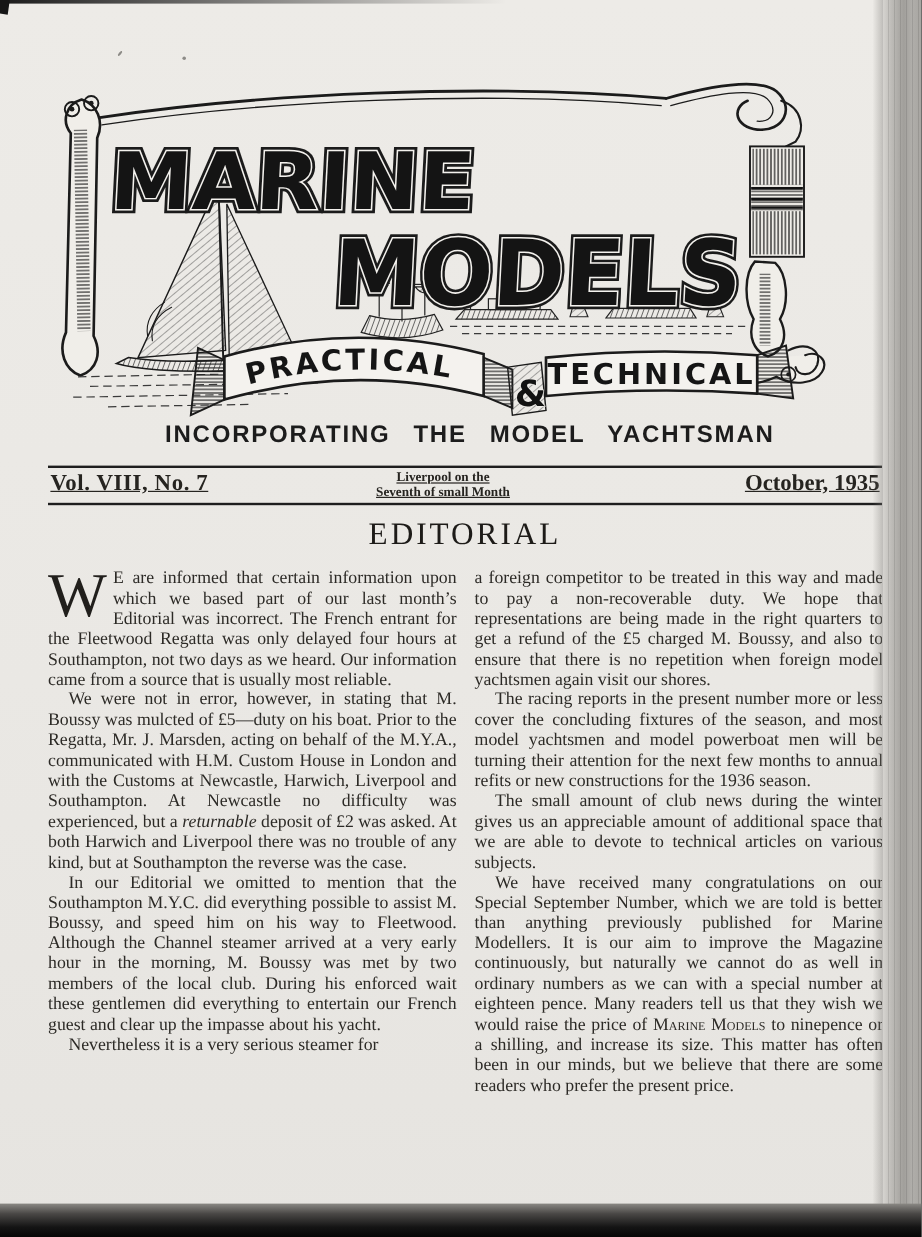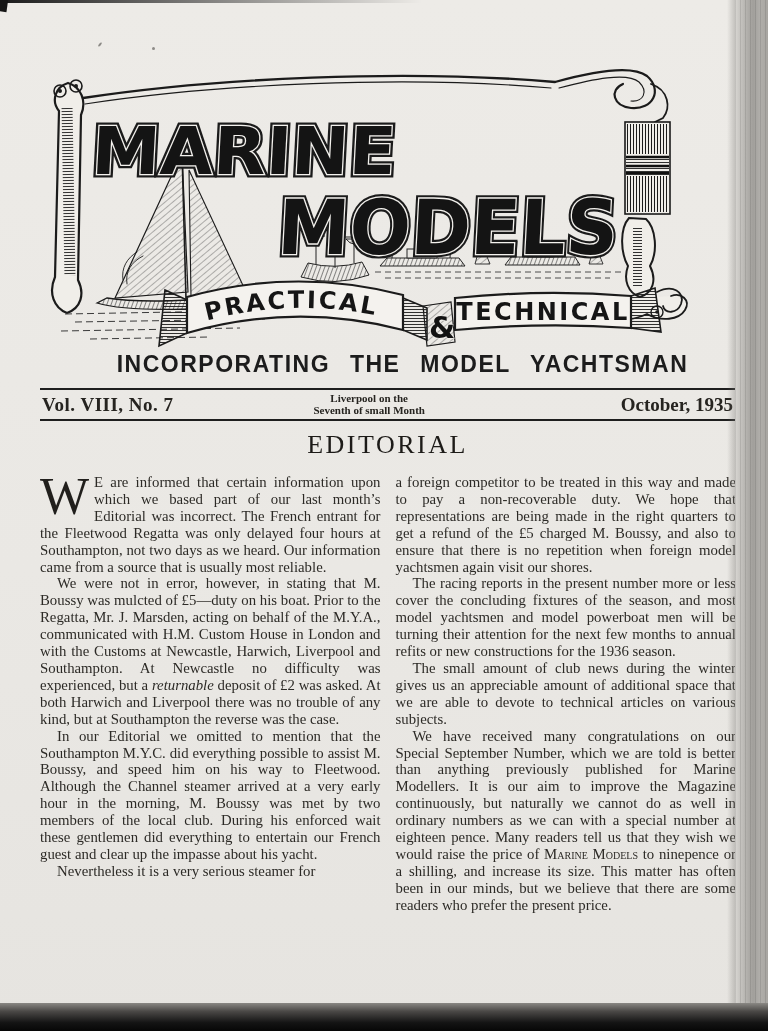--- a/index.html
+++ b/index.html
@@ -19,28 +19,28 @@
     background:repeating-linear-gradient(90deg,rgba(0,0,0,0.10) 0 1px,rgba(0,0,0,0) 1px 5px);}
   .bind-inner{position:absolute;top:0;right:33px;width:8px;height:1031px;
     background:linear-gradient(90deg,rgba(0,0,0,0) 0%,rgba(120,118,114,0.35) 100%);}
   .bottom-band{position:absolute;left:0;bottom:0;width:768px;height:28px;
     background:linear-gradient(180deg,#8a8884 0%,#4a4846 30%,#141414 70%,#060606 100%);}
   .speck{position:absolute;width:3px;height:3px;border-radius:50%;background:#8d8b87;}
 
   
   .masthead{position:absolute;left:35px;top:56px;width:700px;height:294px;}
 
-  .subtitle{position:absolute;left:55px;top:351px;width:695px;text-align:center;
-    font-family:"Liberation Sans", sans-serif;font-weight:bold;font-size:23px;
+  .subtitle{position:absolute;left:44px;top:351px;width:695px;text-align:center;
+    font-family:"Liberation Sans", sans-serif;font-weight:bold;font-size:20px;
     letter-spacing:1.5px;word-spacing:12px;color:#1c1c1c;}
 
   .issue-bar{position:absolute;left:40px;top:388px;width:695px;
     border-top:2px solid #1e1e1e;border-bottom:2px solid #1e1e1e;
-    display:flex;align-items:flex-end;justify-content:space-between;
-    padding:2px 0 3px 0;box-sizing:border-box;}
+    display:flex;align-items:flex-start;justify-content:space-between;
+    padding:2px 0 3px 0;box-sizing:border-box;text-decoration:underline;}
   .issue-vol{font-size:19px;font-weight:bold;letter-spacing:0.5px;padding-left:2px;}
   .issue-pub{font-size:11px;font-weight:bold;text-align:center;line-height:12px;
     transform:translateX(-28px);}
   .issue-date{font-size:19px;font-weight:bold;padding-right:2px;}
 
   .article-title{position:absolute;left:40px;top:430px;width:695px;text-align:center;
     font-size:26px;font-weight:normal;letter-spacing:2.5px;color:#1d1b18;}
 
   .columns{position:absolute;left:40px;top:474px;width:696px;display:flex;gap:15px;}
   .col{flex:1;font-size:14.8px;line-height:16.9px;text-align:justify;color:#2c2a26;}

